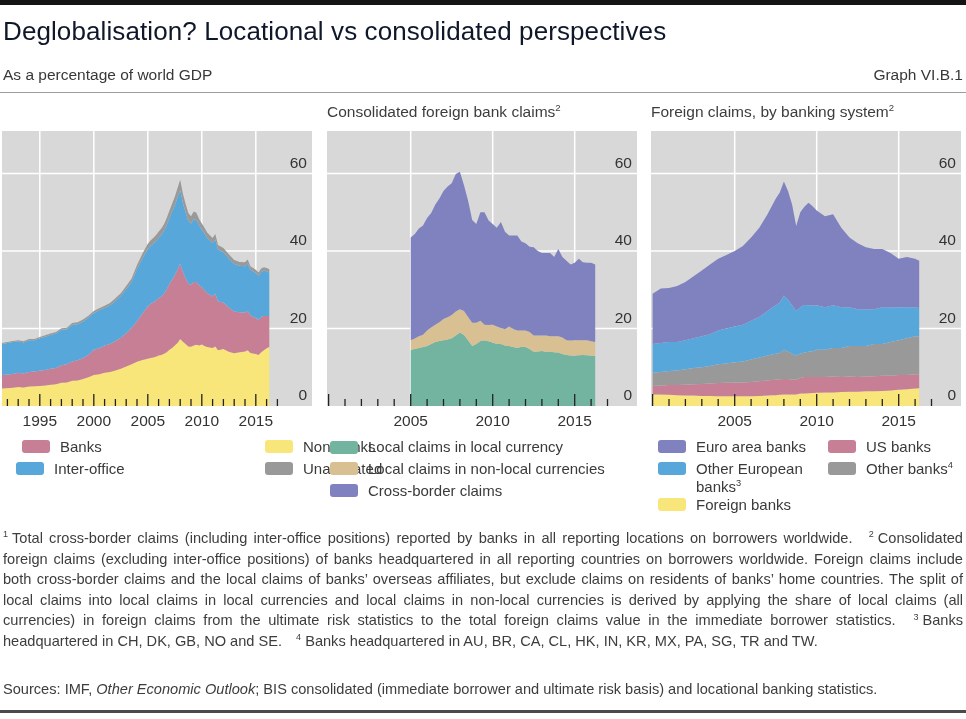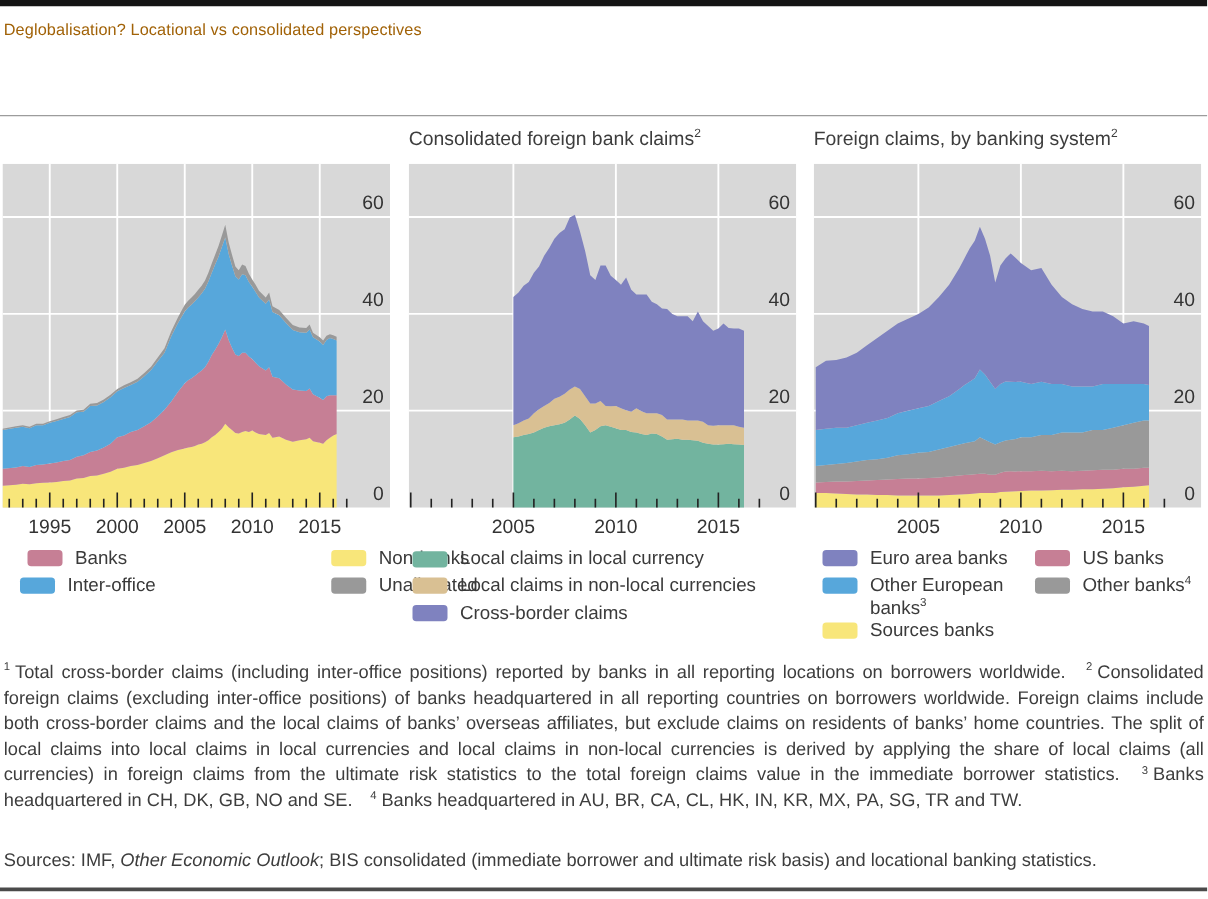--- a/index.html
+++ b/index.html
@@ -1,18 +1,18 @@
 <!DOCTYPE html>
 <html><head>
 <meta charset="utf-8">
 <style>
   html,body{margin:0;padding:0;background:#ffffff;font-family:"Liberation Sans",sans-serif;color:#333;}
   .page{position:relative;width:966px;height:719px;background:#ffffff;overflow:hidden;}
   .topbar{position:absolute;left:0;top:0;width:966px;height:5px;background:#141414;}
-  .main-title{position:absolute;left:3px;top:16px;font-size:13px;font-weight:400;color:#a16207;letter-spacing:.1px;}
+  .main-title{position:absolute;left:3px;top:16px;font-size:26px;font-weight:400;color:#0f172a;letter-spacing:.1px;}
   .subrow{position:absolute;left:3px;top:66px;width:960px;display:flex;justify-content:space-between;font-size:15.5px;color:#383838;}
   .hr1{position:absolute;left:0;top:92px;width:966px;height:1px;background:#9c9c9c;}
   .panel-title{position:absolute;top:103px;font-size:15.5px;color:#3d3d3d;white-space:nowrap;}
   sup{font-size:62%;line-height:0;vertical-align:super;}
   .panel-svg{position:absolute;top:131px;display:block;}
   .li{position:absolute;display:flex;align-items:flex-start;}
   .sw{width:28px;height:13px;border-radius:3px;margin-right:10px;margin-top:2px;flex:0 0 auto;}
   .lt{font-size:15px;line-height:17.5px;color:#3a3a3a;white-space:nowrap;}
   .lt.wrap{white-space:normal;width:140px;}
   .footnotes{position:absolute;left:3px;top:528px;width:960px;font-size:14.6px;line-height:20.6px;color:#3d3d3d;text-align:justify;}
@@ -23,20 +23,24 @@
   svg text{font-family:"Liberation Sans",sans-serif;}
 </style>
 </head>
 <body>
 
 <div class="page">
   <div class="topbar"></div>
 
   <div class="main-title">Deglobalisation? Locational vs consolidated perspectives</div>
 
+  <div class="subrow">
+    <span>As a percentage of world GDP</span>
+    <span>Graph VI.B.1</span>
+  </div>
 
   <div class="hr1"></div>
 
   <div class="panel-title" style="left:327px;"><span>Consolidated foreign bank claims</span><sup>2</sup></div>
   <div class="panel-title" style="left:651px;"><span>Foreign claims, by banking system</span><sup>2</sup></div>
 
   <svg class="panel-svg" style="left:2px;" width="310" height="300">
       <rect x="0" y="0" width="310" height="275" fill="#d8d8d8"></rect>
       <g stroke="#ffffff" stroke-width="1.5">
         <line x1="0" y1="197.5" x2="310" y2="197.5"></line>
@@ -220,21 +224,21 @@
   <div class="li" style="left:658px;top:438px;">
     <span class="sw" style="background: rgb(127, 130, 191);"></span>
     <span class="lt">Euro area banks</span>
   </div>
   <div class="li" style="left:658px;top:460px;">
     <span class="sw" style="background: rgb(87, 167, 219);"></span>
     <span class="lt wrap"><span>Other European</span><br><span>banks</span><sup>3</sup></span>
   </div>
   <div class="li" style="left:658px;top:496px;">
     <span class="sw" style="background: rgb(248, 230, 122);"></span>
-    <span class="lt">Sources banks</span>
+    <span class="lt">Foreign banks</span>
   </div>
   <div class="li" style="left:828px;top:438px;">
     <span class="sw" style="background: rgb(198, 127, 149);"></span>
     <span class="lt">US banks</span>
   </div>
   <div class="li" style="left:828px;top:460px;">
     <span class="sw" style="background: rgb(153, 153, 153);"></span>
     <span class="lt"><span>Other banks</span><sup>4</sup></span>
   </div>
 

